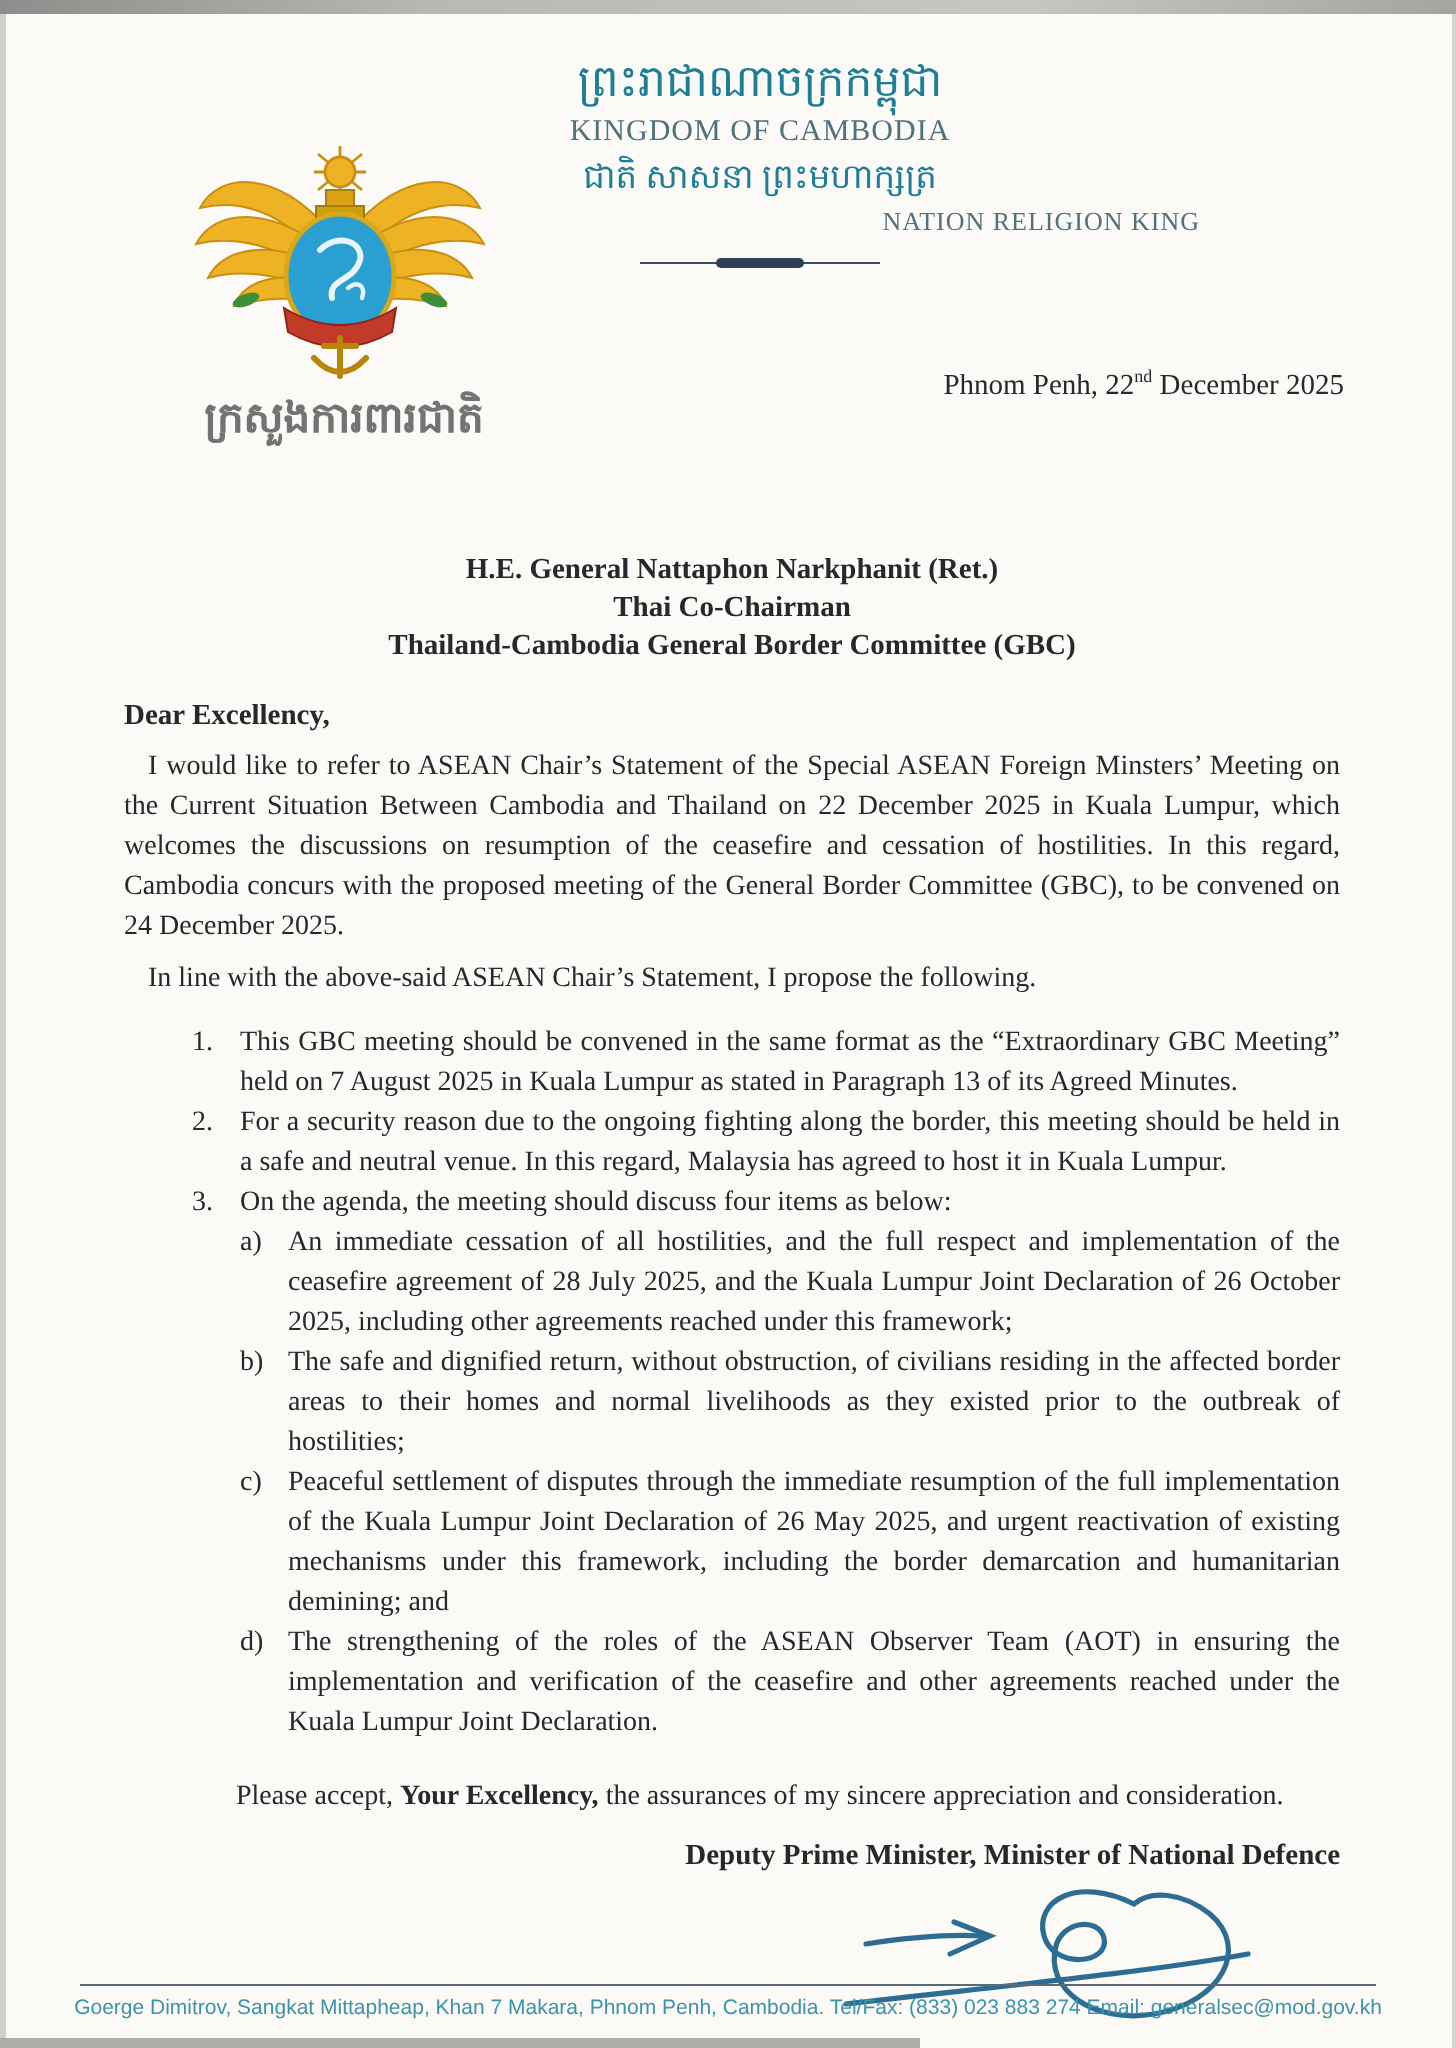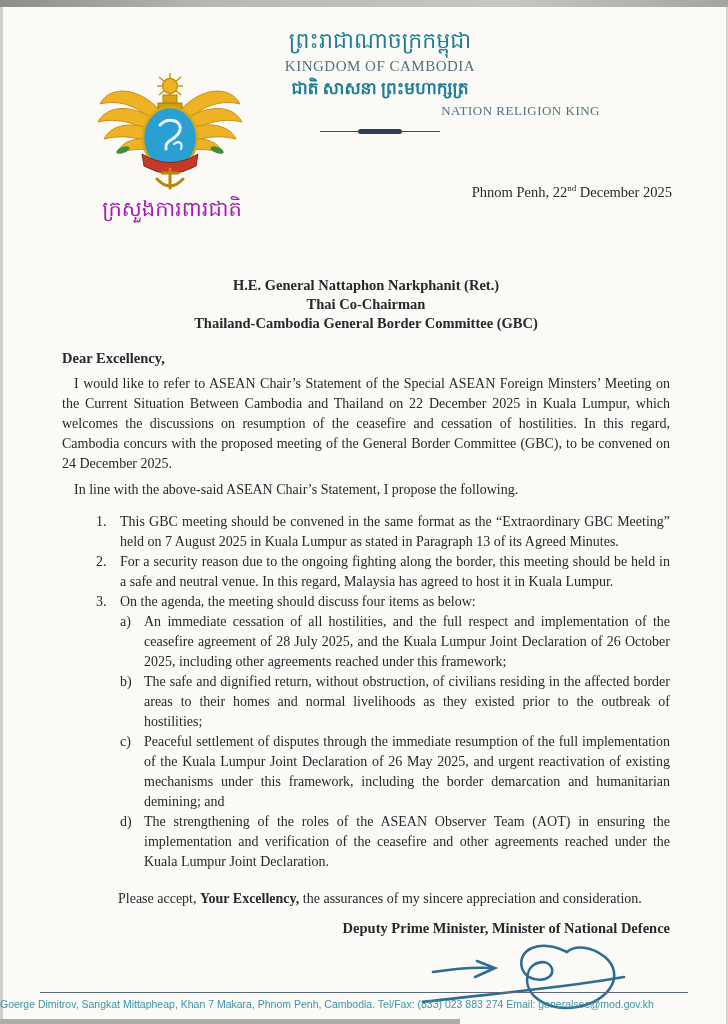--- a/index.html
+++ b/index.html
@@ -15,29 +15,29 @@
   .scan-edge-top { position:absolute; top:0; left:0; width:728px; height:7px;
     background:linear-gradient(90deg,#8d8d8b,#b9b8b4 30%,#c7c6c2 70%,#a5a4a1); }
   .scan-edge-left { position:absolute; top:7px; left:0; width:3px; height:1017px; background:#cfcecb; }
   .scan-edge-right { position:absolute; top:7px; right:0; width:2px; height:1017px; background:#d6d5d2; }
   .scan-edge-bottom { position:absolute; bottom:0; left:0; width:460px; height:5px; background:#adacaa; }
 
   
   .header-center { position:absolute; top:28px; left:160px; width:440px; text-align:center; }
   .khmer-kingdom { font-size:22px; font-weight:normal; color:#1d7e95; line-height:26px; }
   .kingdom-en { font-size:15px; color:#53707d; letter-spacing:0.5px; line-height:20px; margin-top:2px; }
-  .khmer-motto { font-size:17px; font-weight:bold; color:#1d7e95; line-height:22px; margin-top:2px; }
+  .khmer-motto { font-size:17px; font-weight:normal; color:#1d7e95; line-height:22px; margin-top:2px; }
   .motto-en { font-size:13px; color:#53707d; letter-spacing:0.5px; line-height:17px; margin-top:2px;text-align:right; }
   .divider { margin:10px auto 0 auto; width:120px; height:6px; position:relative; }
   .divider .bar { position:absolute; top:2px; left:0; width:120px; height:1px; background:#3c4c63; }
   .divider .knot { position:absolute; top:0; left:38px; width:44px; height:5px; background:#2e3f58; border-radius:3px; }
 
   .emblem-wrap { position:absolute; top:70px; left:95px; width:150px; height:126px; }
   .ministry-block { position:absolute; top:196px; left:38px; width:268px; text-align:center; }
-  .khmer-ministry { font-size:21px; font-weight:normal; color:#a21caf; line-height:26px; }
+  .khmer-ministry { font-size:21px; font-weight:bold; color:#737373; line-height:26px; }
   .ministry-en { font-size:13.5px; color:#2e5d6d; letter-spacing:0.4px; line-height:18px; margin-top:3px; }
 
   .dateline { position:absolute; top:183px; right:56px; font-size:14.5px; color:#25282c; }
   .dateline sup { font-size:9px; }
 
   
   .letter-body { position:absolute; top:276px; left:62px; width:608px; font-size:14px; line-height:20px; color:#25282c; }
   .recipient div { font-weight:bold; line-height:19px; font-size:14.5px;text-align:center; }
   .salutation { font-weight:bold; margin-top:15px; font-size:14.5px; }
   .para { margin-top:6px; text-align:justify; text-indent:12px;font-family:Liberation Serif, serif; }
@@ -47,21 +47,21 @@
   .li .txt { flex:1; text-align:justify; }
   .sublist { margin-left:24px; }
   .closing { margin-top:17px; padding-left:56px; }
   .closing b { font-weight:bold;margin-top:14px; }
   .signer-title { margin-top:9px; text-align:right; font-weight:bold; font-size:14.5px; }
   .sig-zone { position:relative; height:88px; }
   .sig-svg { position:absolute; top:2px; right:16px; }
 
   
   .footer-rule { position:absolute; top:992px; left:40px; width:648px; height:1px; background:#5c6a78; }
-  .footer-text { position:absolute; top:998px; left:0; width:728px; text-align:left;
+  .footer-text { position:absolute; top:998px; left:0; width:728px; text-align:center;
     font-family:"Liberation Sans", sans-serif; font-size:10.5px; color:#3d93a8; }
 </style>
 </head>
 <body>
 
 <div class="page">
 
   <div class="scan-edge-top"></div>
   <div class="scan-edge-left"></div>
   <div class="scan-edge-right"></div>

